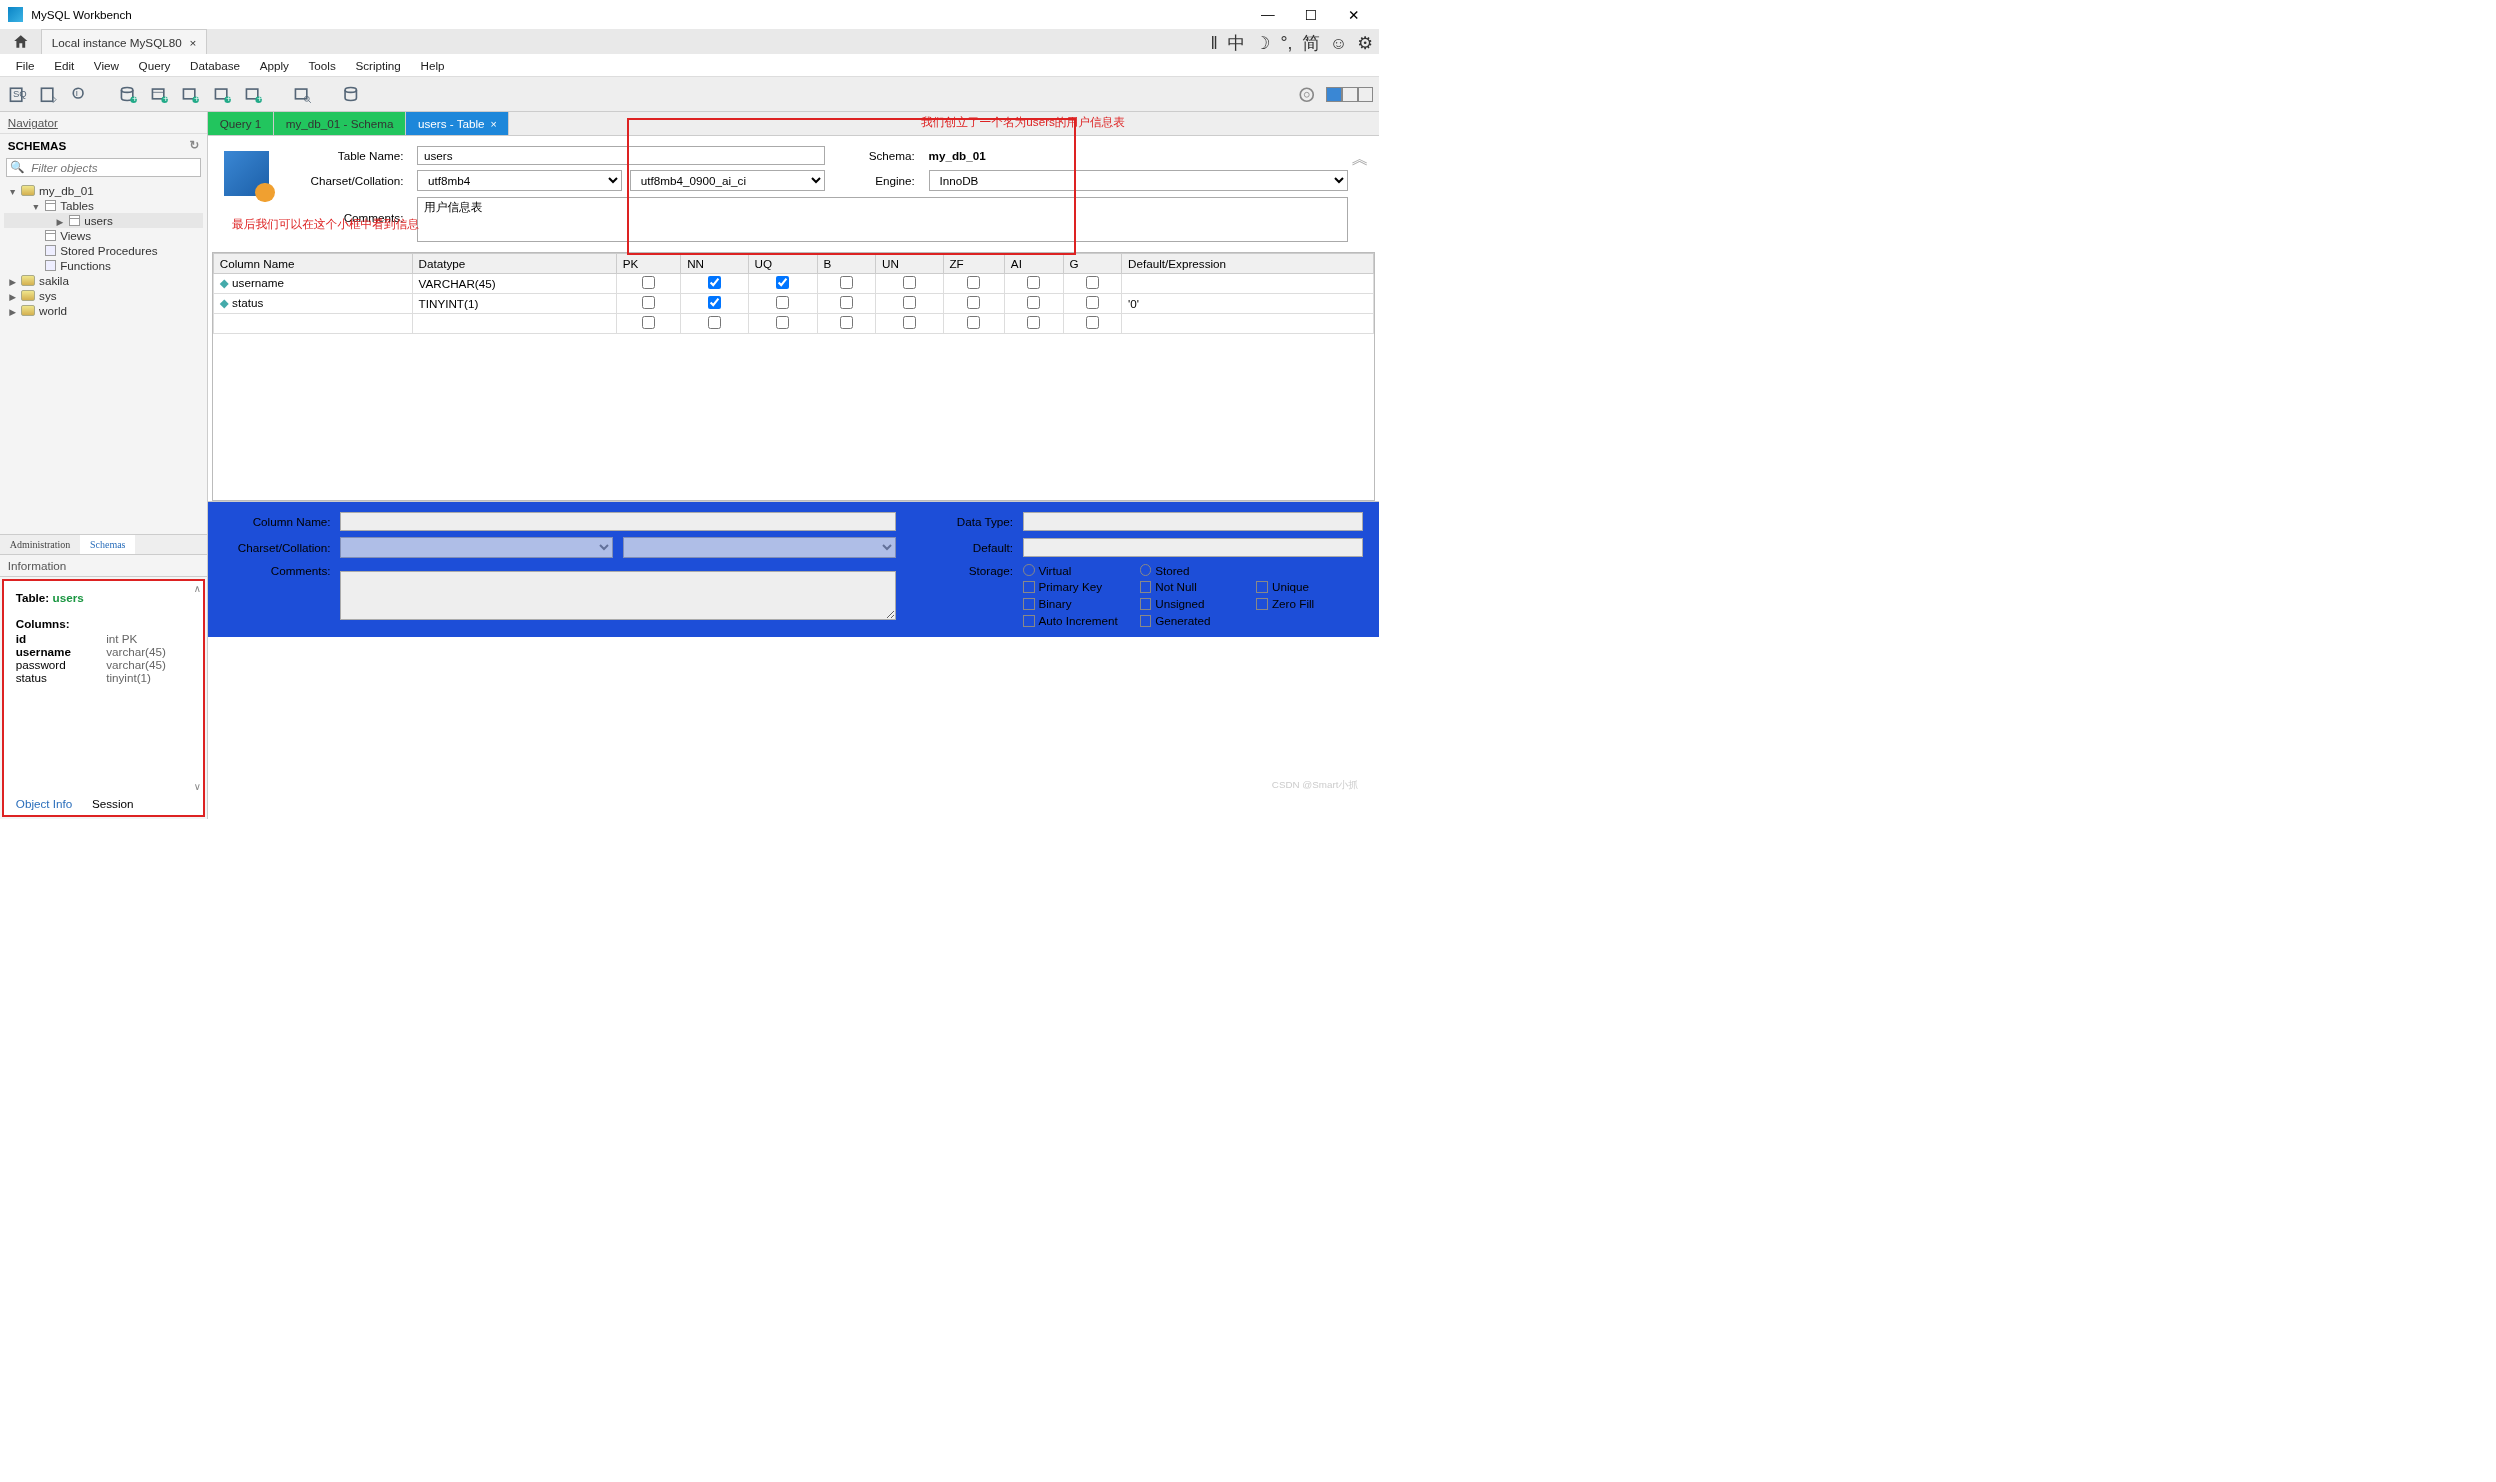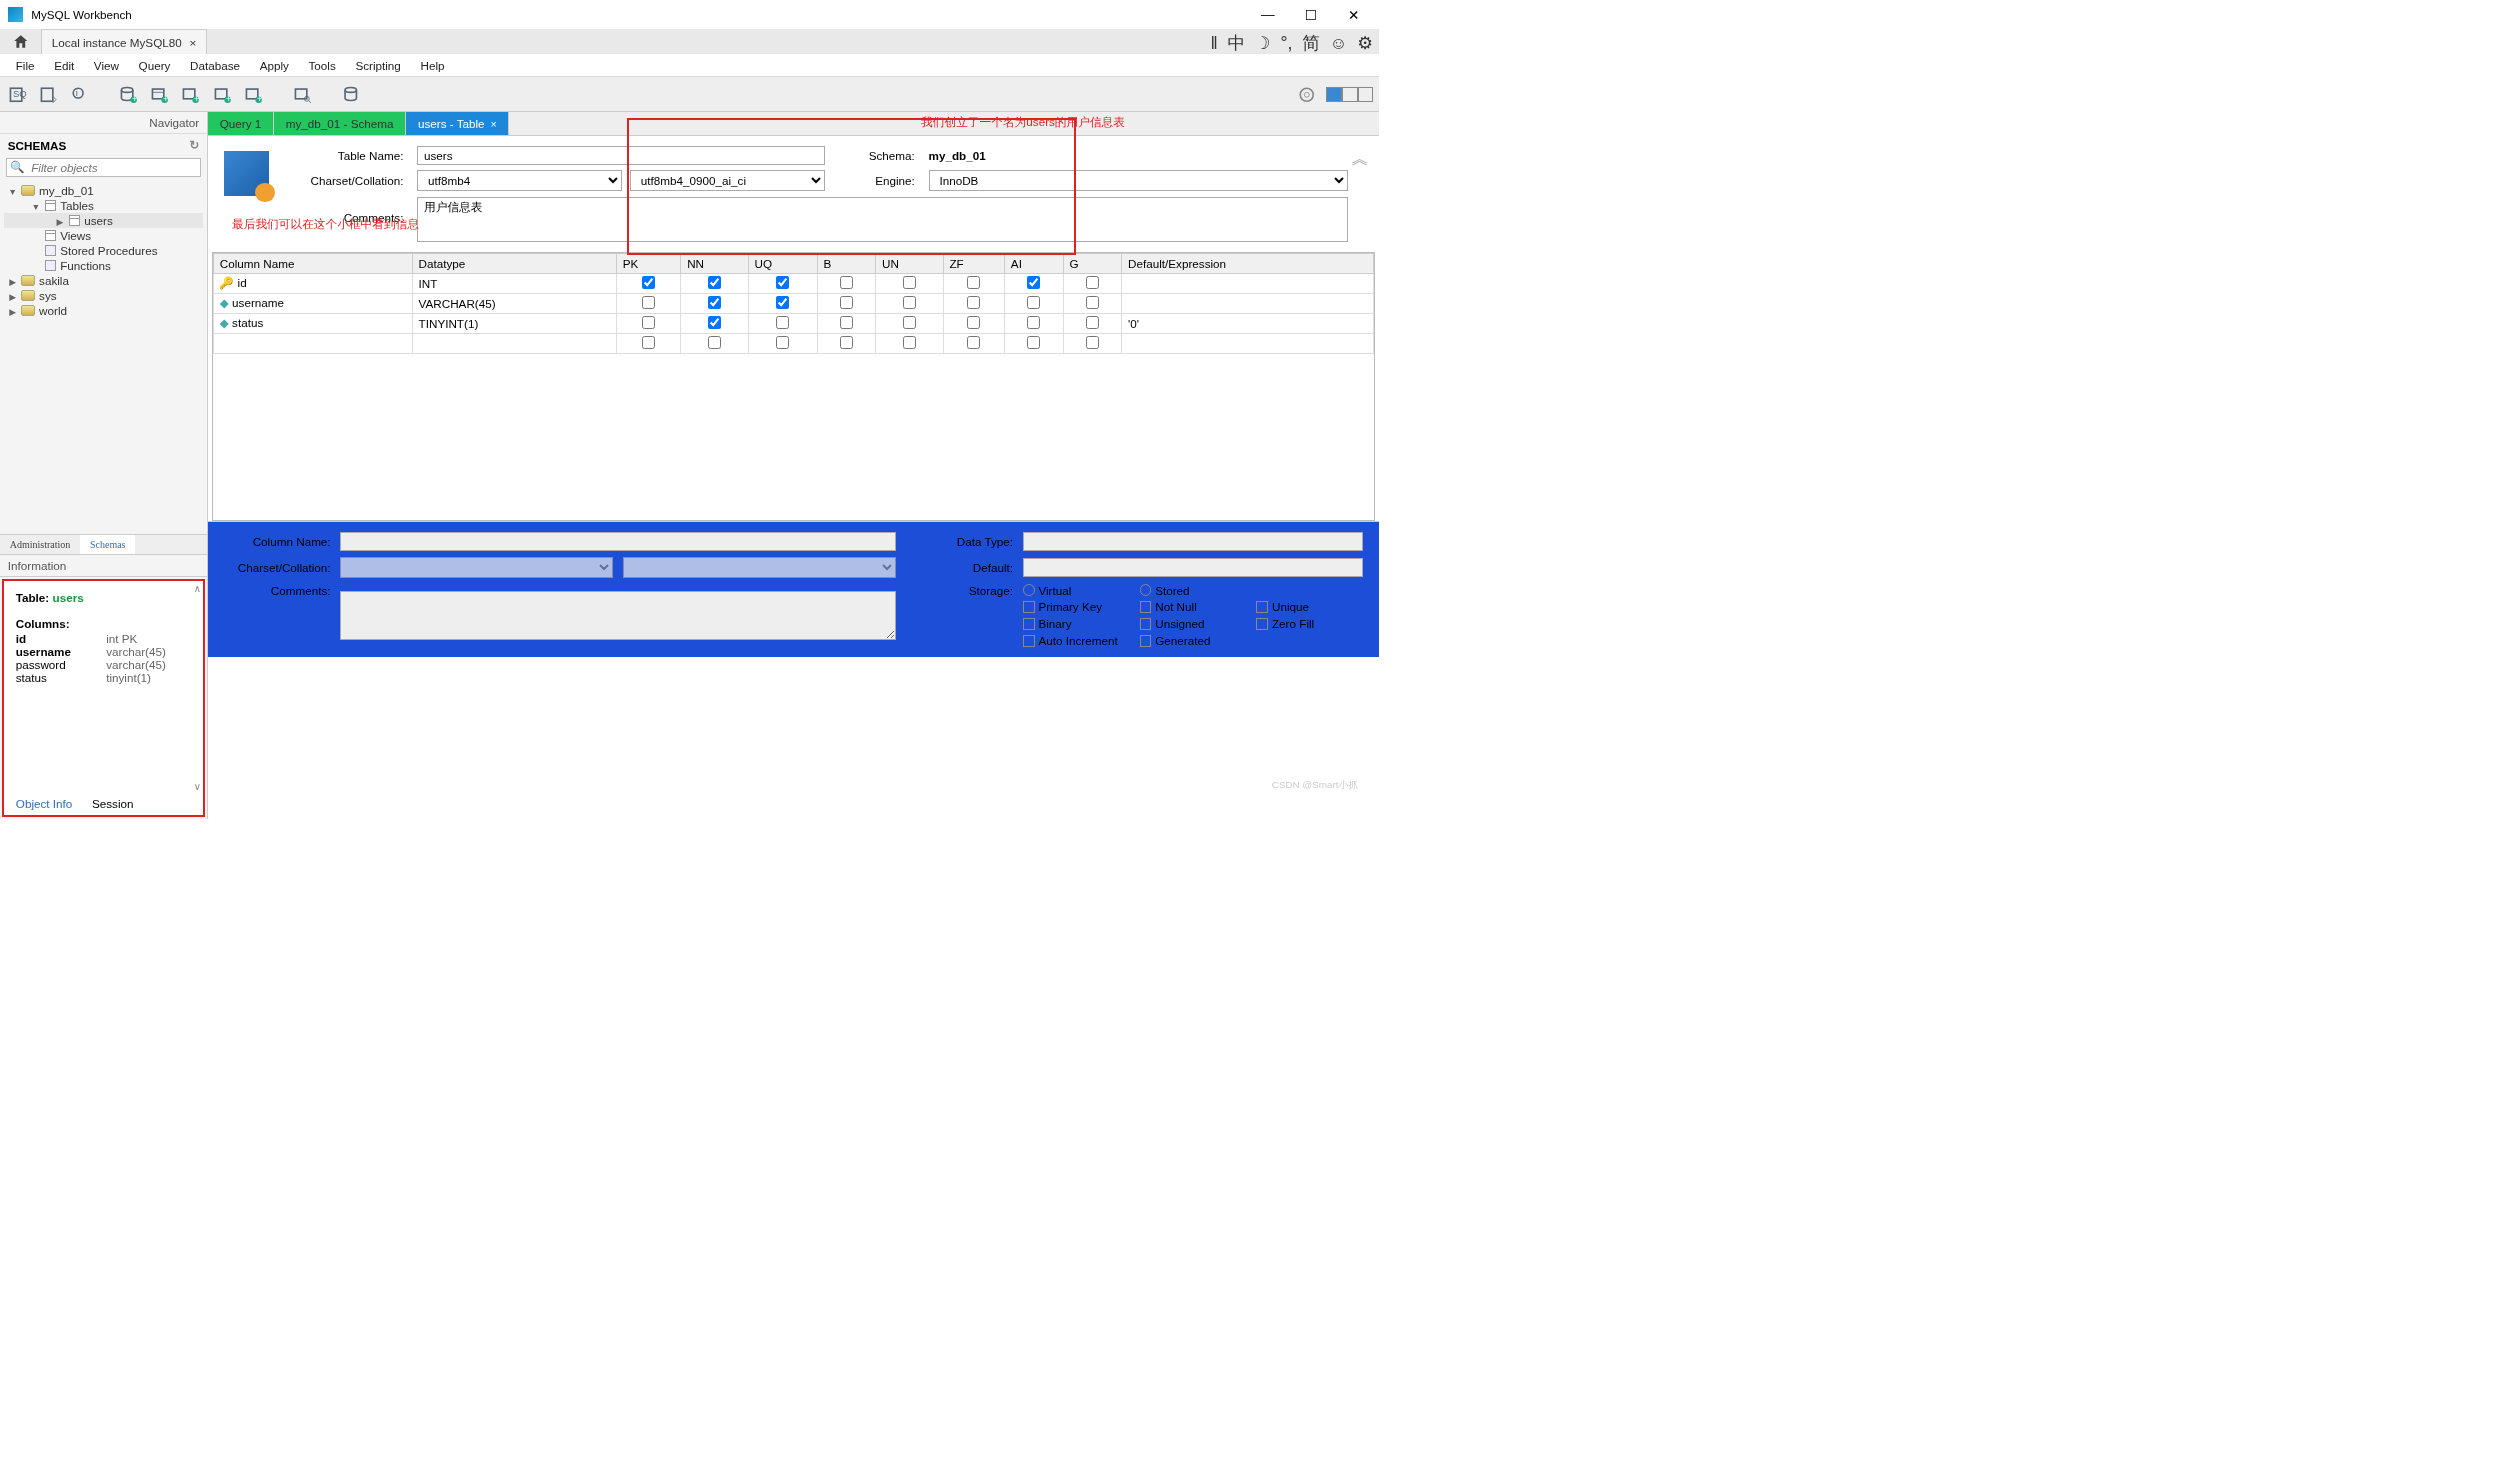--- a/index.html
+++ b/index.html
@@ -29,21 +29,21 @@
 .tbtn { width: 23.4px; height: 23.4px; display: flex; align-items: center; justify-content: center; color:#555;}
 .tbtn svg{width:19.5px;height:19.5px;}
 .toolbar .spacer{flex:1;}
 .layout-icons{display:flex;gap:0;}
 .layout-icons .sq{width:15.6px;height:15.6px;border:1px solid #888;}
 .layout-icons .sq.fill{background:#3a87d4;}
 
 
 .main { display: flex; height: calc(100% - 29px - 25px - 23.4px - 35px); }
 .sidebar { width: 226px; background: #f4f4f4; border-right: 1px solid #ccc; display: flex; flex-direction: column; }
-.nav-hdr { padding: 3.9px 7.8px; font-size: 11.7px; color: #555; border-bottom: 1px solid #ddd; display:flex; align-items:center; justify-content:flex-end;}
+.nav-hdr { padding: 3.9px 7.8px; font-size: 11.7px; color: #555; border-bottom: 1px solid #ddd; display:flex; align-items:center; justify-content:flex-start;text-decoration:underline;}
 .schemas-hdr { padding: 3.9px 7.8px; font-weight: bold; font-size: 10.7px; display:flex; justify-content:space-between; align-items:center;}
 .filter-box{margin:2px 5.9px 3.9px 5.9px;}
 .filter-box-wrap{display:flex;align-items:center;border:1px solid #bbb;background:#fff;}
 .filter-box-wrap .mag{padding:0 3.9px;color:#888;}
 .filter-box input{border:none;outline:none;width:100%;padding:2px;color:#888;font-style:italic;}
 .tree { flex: none; overflow: auto; padding: 2px 3.9px; }
 .tree-item { display: flex; align-items: center; gap: 3.9px; padding: 1px 0; font-size: 11.7px; color: #333; }
 .tree-item.lvl1{padding-left:3.9px;} .tree-item.lvl2{padding-left:27px;} .tree-item.lvl3{padding-left:51px;}
 .tree-item.sel { background: #e6e6e6; }
 .tri{display:inline-block;width:9.8px;text-align:center;color:#666;}
@@ -394,33 +394,20 @@
               <th>B</th>
               <th>UN</th>
               <th>ZF</th>
               <th>AI</th>
               <th>G</th>
               <th>Default/Expression</th>
             </tr>
           </thead>
         <tbody id="cols-tbody">
             <tr>
-              <td><span class="key-icon">🔑</span> id</td>
-              <td>INT</td>
-              <td class="cbx"><input type="checkbox" checked="" style=""></td>
-              <td class="cbx"><input type="checkbox" checked="" style=""></td>
-              <td class="cbx"><input type="checkbox" checked="" style=""></td>
-              <td class="cbx"><input type="checkbox" style=""></td>
-              <td class="cbx"><input type="checkbox" style=""></td>
-              <td class="cbx"><input type="checkbox" style=""></td>
-              <td class="cbx"><input type="checkbox" checked="" style=""></td>
-              <td class="cbx"><input type="checkbox" style=""></td>
-              <td></td>
-            </tr>
-            <tr>
               <td><span class="dia-icon">◆</span> username</td>
               <td>VARCHAR(45)</td>
               <td class="cbx"><input type="checkbox" style=""></td>
               <td class="cbx"><input type="checkbox" checked="" style=""></td>
               <td class="cbx"><input type="checkbox" checked="" style=""></td>
               <td class="cbx"><input type="checkbox" style=""></td>
               <td class="cbx"><input type="checkbox" style=""></td>
               <td class="cbx"><input type="checkbox" style=""></td>
               <td class="cbx"><input type="checkbox" style=""></td>
               <td class="cbx"><input type="checkbox" style=""></td>

